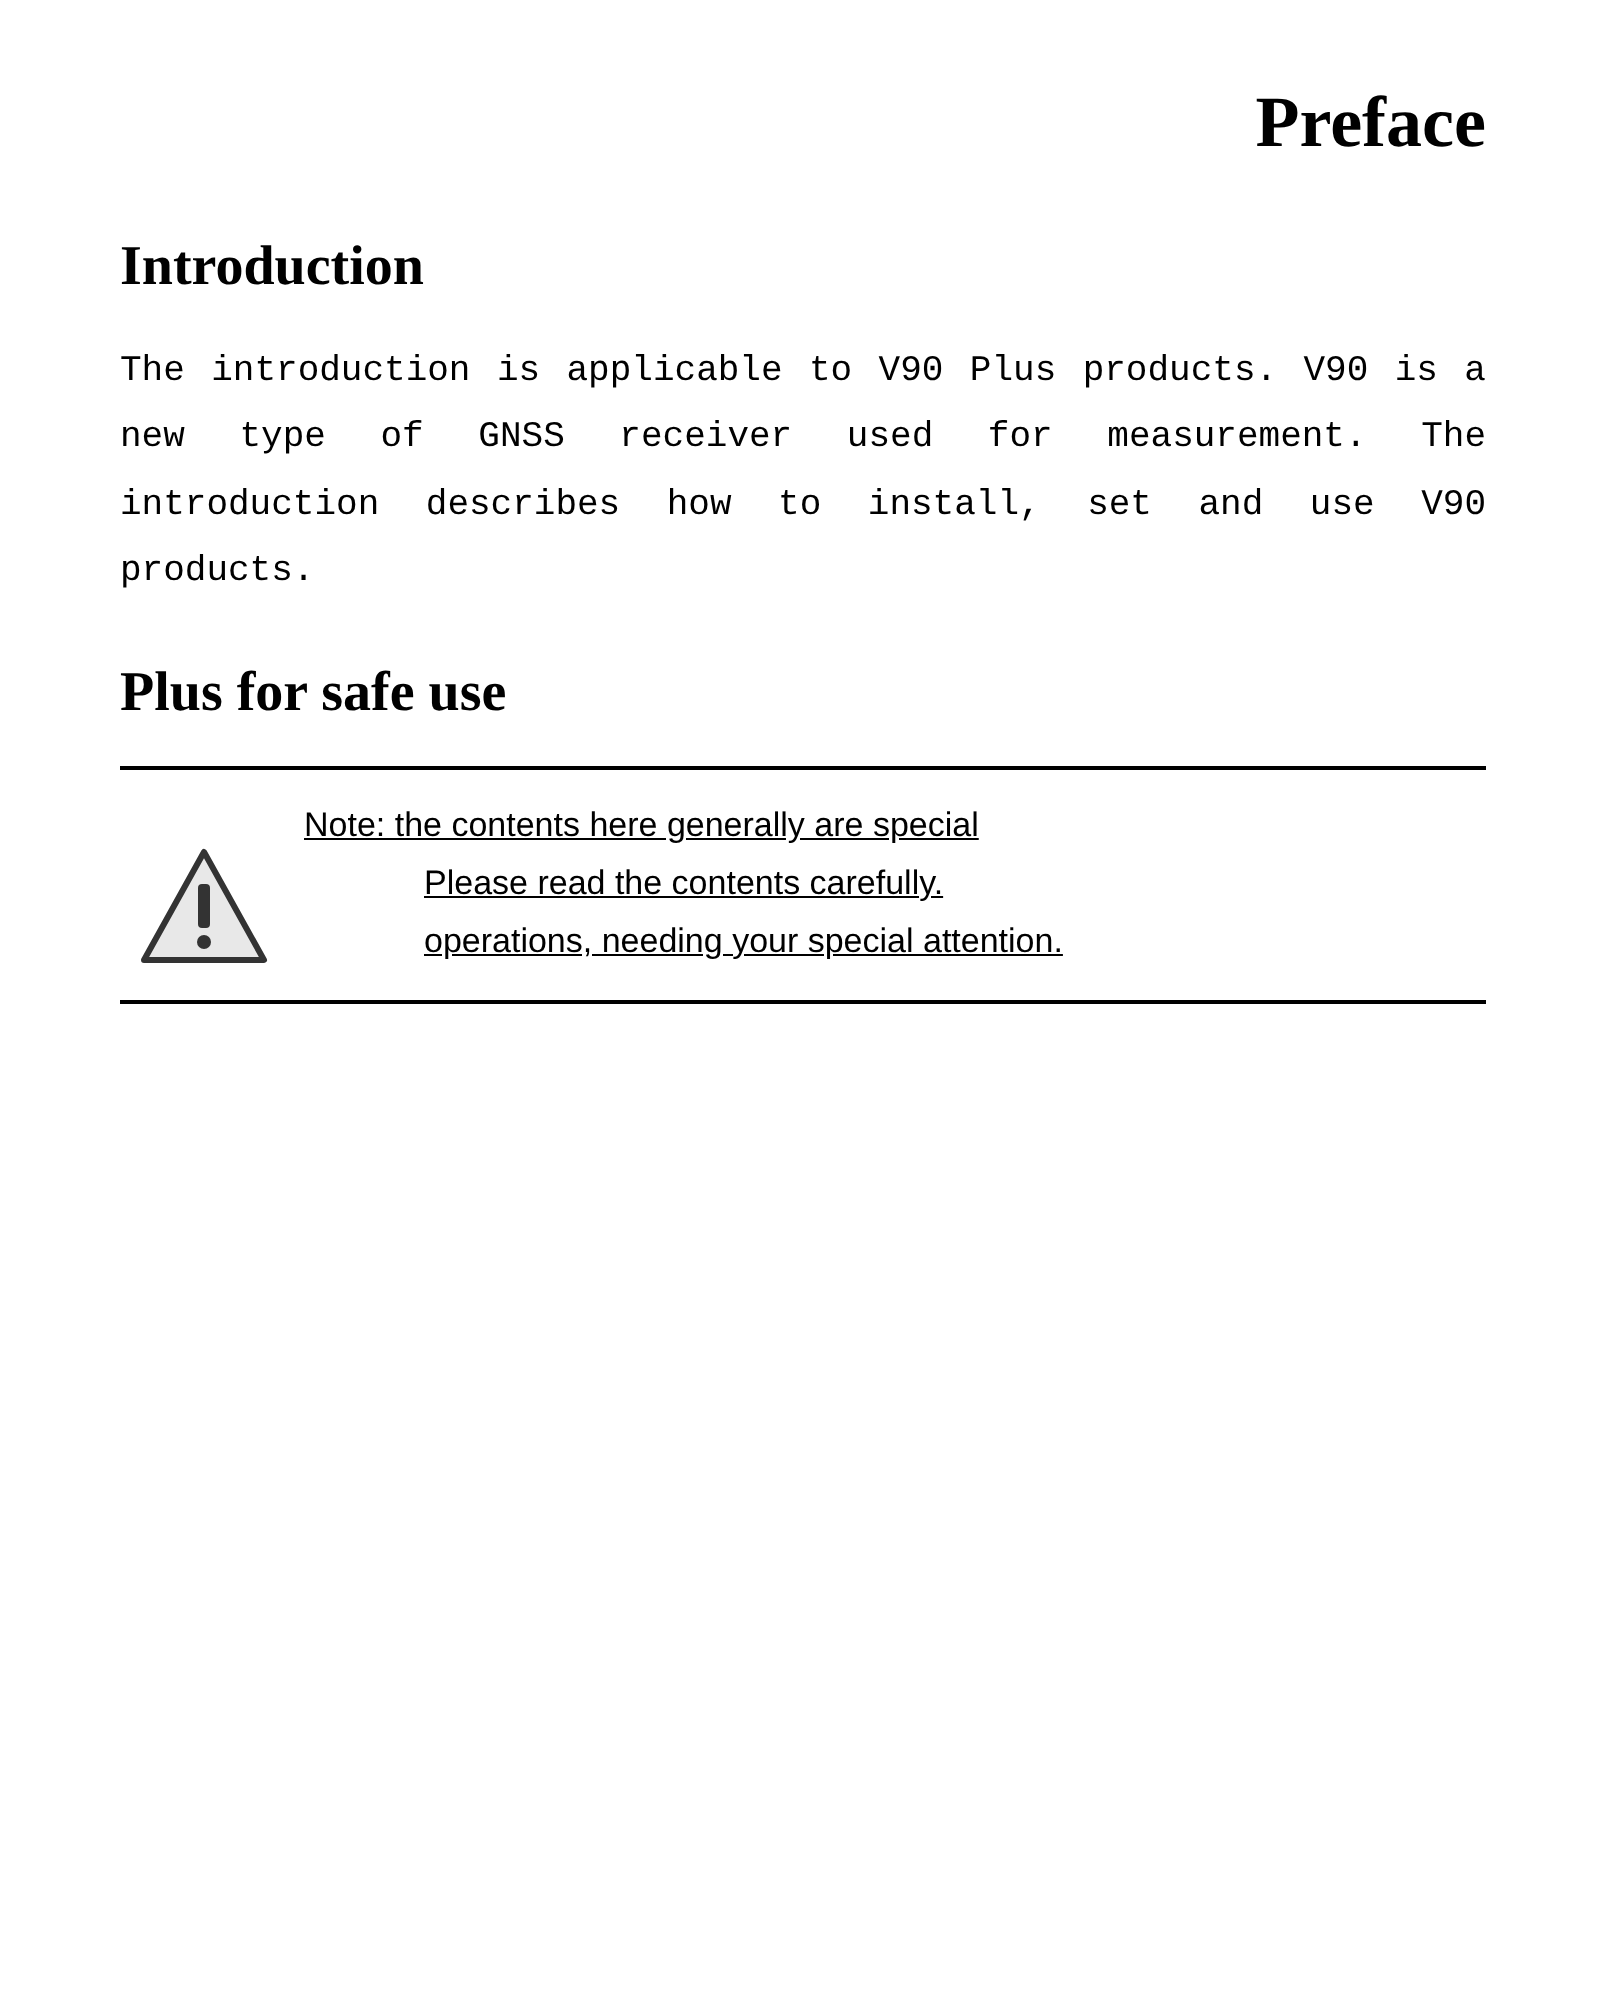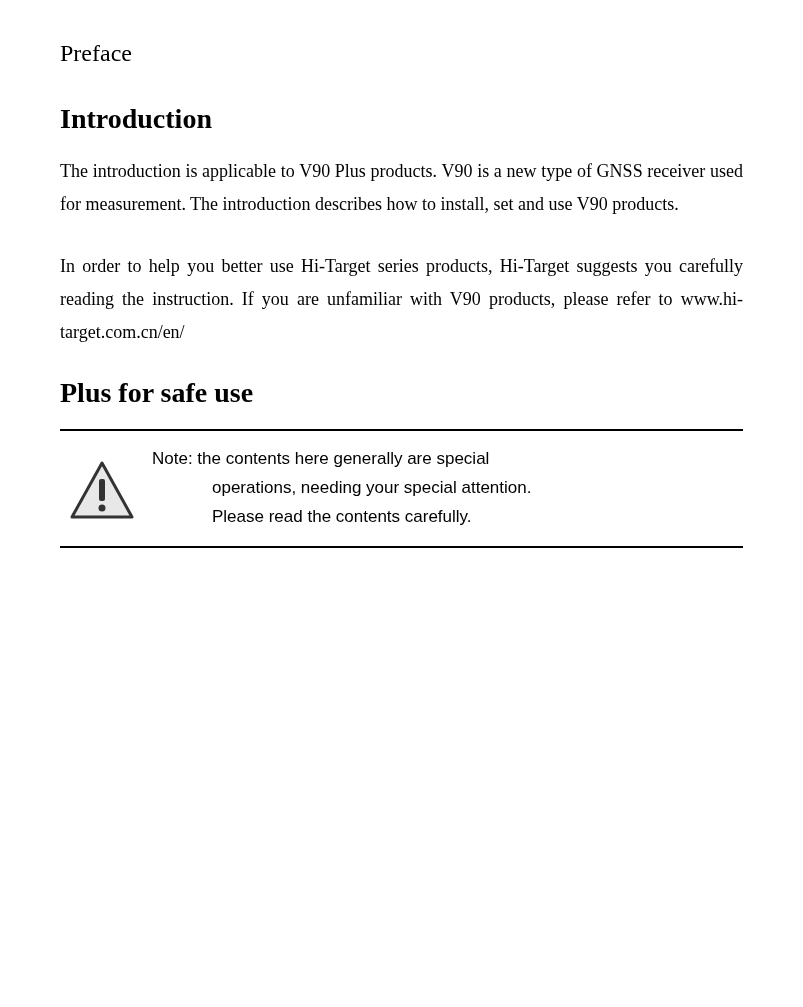--- a/index.html
+++ b/index.html
@@ -11,64 +11,65 @@
     body {
       width: 803px;
       min-height: 1007px;
       background: #ffffff;
       font-family: "Times New Roman", Times, serif;
       color: #000000;
       padding: 40px 60px 40px 60px;
     }
 
     .page-title {
-      text-align: left;
-      font-size: 24px;
-      font-weight: normal;
+      text-align: right;
+      font-size: 36px;
+      font-weight: bold;
       margin-bottom: 36px;
       font-family: "Times New Roman", Times, serif;
     }
 
     .section-heading {
       font-size: 28px;
       font-weight: bold;
       margin-bottom: 20px;
       font-family: "Times New Roman", Times, serif;
     }
 
     .body-text {
       font-size: 18px;
       line-height: 1.85;
       text-align: justify;
       margin-bottom: 28px;
-      font-family: Liberation Serif, serif;
+      font-family: Liberation Mono, monospace;
     }
 
     .tips-section {
       margin-top: 10px;
     }
 
     .tips-divider-top {
       border: none;
       border-top: 2px solid #000;
       margin-bottom: 0;
     }
 
     .tips-divider-bottom {
       border: none;
       border-top: 2px solid #000;
       margin-top: 0;
     }
 
     .tips-note-box {
       display: flex;
-      align-items: center;
+      align-items: flex-end;
       padding: 14px 10px 14px 10px;
       gap: 18px;
       border-left: none;
+      text-decoration: underline;
     }
 
     .warning-icon {
       flex-shrink: 0;
       width: 64px;
       height: 64px;
       margin-top: 4px;
     }
 
     .warning-icon svg {
@@ -95,21 +96,20 @@
 </head>
 <body>
 
 <h1 class="page-title">Preface</h1>
 
 <section>
   <h2 class="section-heading">Introduction</h2>
 
   <p class="body-text">The introduction is applicable to V90 Plus products. V90 is a new type of GNSS receiver used for measurement. The introduction describes how to install, set and use V90 products.</p>
 
-  <p class="body-text">In order to help you better use Hi-Target series products, Hi-Target suggests you carefully reading the instruction. If you are unfamiliar with V90 products, please refer to www.hi-target.com.cn/en/</p>
 </section>
 
 <section class="tips-section">
   <h2 class="section-heading">Plus for safe use</h2>
 
   <hr class="tips-divider-top">
 
   <div class="tips-note-box">
 
     <div class="warning-icon">
@@ -118,19 +118,19 @@
         <polygon points="32,4 62,58 2,58" fill="#e8e8e8" stroke="#333" stroke-width="3" stroke-linejoin="round"></polygon>
 
         <rect x="29" y="20" width="6" height="22" rx="2" ry="2" fill="#333"></rect>
 
         <circle cx="32" cy="49" r="3.5" fill="#333"></circle>
       </svg>
     </div>
 
     <div class="note-text-block">
       <span class="note-line">Note: the contents here generally are special</span>
+      <span class="note-line-indent">Please read the contents carefully.</span>
       <span class="note-line-indent">operations, needing your special attention.</span>
-      <span class="note-line-indent">Please read the contents carefully.</span>
     </div>
   </div>
 
   <hr class="tips-divider-bottom">
 </section>
 
 </body></html>

